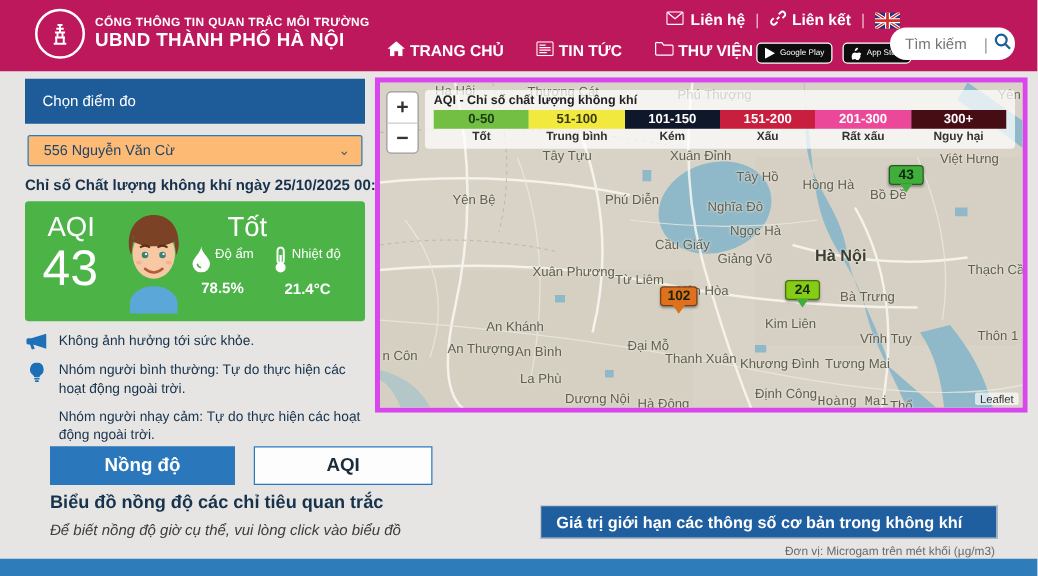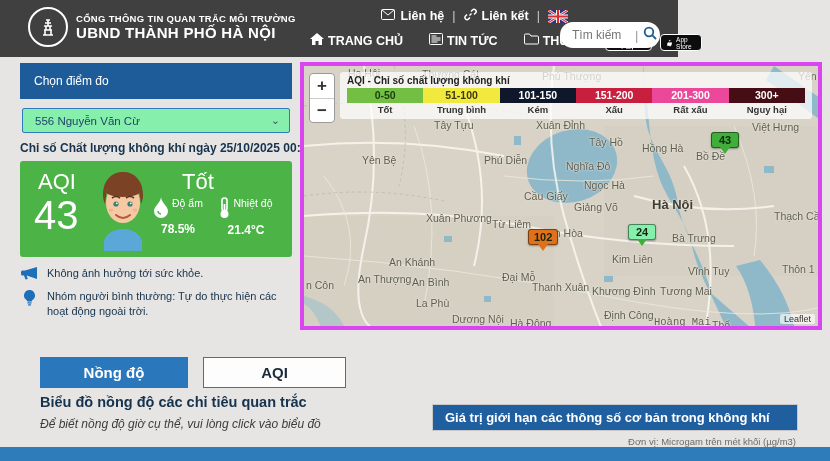--- a/index.html
+++ b/index.html
@@ -1,42 +1,42 @@
 <!DOCTYPE html>
 <html><head>
 <meta charset="utf-8">
 <style>
   * { box-sizing: border-box; margin:0; padding:0; }
   html,body { width:830px; height:461px; overflow:hidden; }
   body { font-family:"Liberation Sans","DejaVu Sans",sans-serif; background:#e6e5e3; position:relative; }
   #page { position:absolute; inset:0; width:830px; height:461px; background:#e6e5e3; }
 
   
-  .header { position:absolute; left:0; top:0; width:678px; height:57px; background:#404040; color:#fff; }
+  .header { position:absolute; left:0; top:0; width:830px; height:57px; background:#be185d; color:#fff; }
   .brand { position:absolute; left:28px; top:7px; display:flex; align-items:center; gap:8px; }
   .brand .emblem { width:40px; height:40px; border:2px solid #fff; border-radius:50%; display:flex; align-items:center; justify-content:center; }
   .brand .t1 { font-size:9.5px; font-weight:bold; letter-spacing:.3px; }
   .brand .t2 { font-size:15px; font-weight:bold; letter-spacing:.3px; }
   .util { position:absolute; right:110px; top:8px; display:flex; align-items:center; gap:8px; font-size:12.5px; font-weight:bold; }
   .util .sep { opacity:.7; font-weight:normal; }
   .util a { color:#fff; text-decoration:none; display:flex; gap:5px; align-items:center; }
   .flag { width:20px; height:13px; position:relative; display:inline-block; }
   .nav { position:absolute; left:310px; top:33px; display:flex; align-items:center; gap:26px; font-size:12.5px; font-weight:bold; }
   .nav .item { display:flex; align-items:center; gap:4px; cursor:pointer; white-space:nowrap; }
   .caret::after { content:"▾"; font-size:11px; margin-left:3px; }
   .badges { position:absolute; left:605px; top:34px; display:flex; gap:8px; }
   .store { background:#0d0d0d; border:1px solid #fff; border-radius:4px; color:#fff; font-size:6.5px; height:17px; padding:0 6px; display:flex; align-items:center; gap:4px; }
   .search { position:absolute; right:18px; top:22px; width:100px; height:26px; background:#fff; border-radius:14px; display:flex; align-items:center; padding:0 8px 0 12px; gap:5px; }
   .search input { border:none; outline:none; width:58px; font-size:12px; color:#333; background:transparent; font-family:inherit; }
   .search .div { color:#999; font-size:13px; }
 
   
   .sidebar { position:absolute; left:20px; top:63px; width:272px; }
   .side-title { height:36px; background:#1d5c99; color:#fff; font-size:12px; font-weight:normal; display:flex; align-items:center; padding-left:14px; }
-  .select { margin:9px 2px 0 2px; height:25px; border:1px solid #2f7ab8; background:#86efac; border-radius:2px; display:flex; align-items:center; justify-content:space-between; padding:0 9px 0 12px; font-size:11.5px; color:#23456a; cursor:pointer; }
+  .select { margin:9px 2px 0 2px; height:25px; border:1px solid #2f7ab8; background:#fdba74; border-radius:2px; display:flex; align-items:center; justify-content:space-between; padding:0 9px 0 12px; font-size:11.5px; color:#23456a; cursor:pointer; }
   .select .chev { color:#456; font-size:11px; }
   .dateline { margin-top:8px; font-size:12px; font-weight:bold; color:#16324c; white-space:nowrap; }
   .aqicard { position:relative; margin-top:6px; height:96px; background:#4cb447; border-radius:3px; color:#fff; }
   .aqicard .lbl { position:absolute; left:18px; top:8px; font-size:22px; }
   .aqicard .val { position:absolute; left:14px; top:32px; font-size:40px; font-weight:normal; }
   .aqicard .status { position:absolute; left:162px; top:8px; font-size:22px; }
   .aqicard .avatar { position:absolute; left:74px; top:6px; }
   .mini { position:absolute; top:36px; width:64px; text-align:center; font-size:10.5px; line-height:1.15; }
   .mini .mv { font-size:12px; font-weight:bold; margin-top:3px; }
   .mini .mrow { display:flex; align-items:flex-start; justify-content:center; gap:3px; }
@@ -236,20 +236,23 @@
       </div>
       <div class="row">
         <span class="ic">
             <svg width="11" height="16" viewBox="0 0 11 16">
               <path d="M5.5 0a5.5 5.5 0 00-3 10.1c.5.4.8.9.8 1.4h4.4c0-.5.3-1 .8-1.4A5.5 5.5 0 005.5 0z" fill="#1d6fb8"></path>
               <rect x="3.3" y="12.2" width="4.4" height="1.4" rx=".7" fill="#1d6fb8"></rect>
               <rect x="3.9" y="14.2" width="3.2" height="1.4" rx=".7" fill="#1d6fb8"></rect>
             </svg>
           </span>
         <span>Nhóm người bình thường: Tự do thực hiện các hoạt động ngoài trời.</span>
+      </div>
+      <div class="row">
+        <span class="indent">Nhóm người nhạy cảm: Tự do thực hiện các hoạt động ngoài trời.</span>
       </div>
     </div>
   </div>
 
   <div class="map">
     <svg class="base" width="522" height="268" viewBox="0 0 522 268">
       <rect width="522" height="268" fill="#d8d3c6"></rect>
       <rect x="0" y="150" width="250" height="118" fill="#d3cec0" opacity=".6"></rect>
       <rect x="300" y="60" width="222" height="150" fill="#d2cdbf" opacity=".5"></rect>
       <path d="M338 0c6 30-2 52 8 78 8 22 24 38 28 68 4 26 22 50 34 90l46 40-30-2c-16-38-30-58-36-86-6-26-24-44-32-66-10-26-10-56-14-84z" fill="#8fb9c9" transform="translate(0,-8)"></path>
@@ -353,21 +356,21 @@
           <div>Kém</div>
           <div>Xấu</div>
           <div>Rất xấu</div>
           <div>Nguy hại</div>
         </div>
     </div>
 
     <div id="markers">
         <div class="marker" style="left: 407px; top: 66px; background: rgb(63, 174, 58);">43<i style="border-top-color: rgb(63, 174, 58);"></i></div>
         <div class="marker" style="left: 224px; top: 163px; background: rgb(224, 113, 28);">102<i style="border-top-color: rgb(224, 113, 28);"></i></div>
-        <div class="marker" style="left: 324px; top: 158px; background: #86efac;">24<i style="border-top-color: rgb(63, 174, 58);"></i></div>
+        <div class="marker" style="left: 324px; top: 158px; background: #84cc16;">24<i style="border-top-color: rgb(63, 174, 58);"></i></div>
       </div>
 
     <div class="attrib">Leaflet</div>
   </div>
 
   <div class="tab tab1">Nồng độ</div>
   <div class="tab tab2">AQI</div>
   <div class="chart-h">Biểu đồ nồng độ các chỉ tiêu quan trắc</div>
   <div class="chart-c">Để biết nồng độ giờ cụ thể, vui lòng click vào biểu đồ</div>
   <div class="limits">Giá trị giới hạn các thông số cơ bản trong không khí</div>

